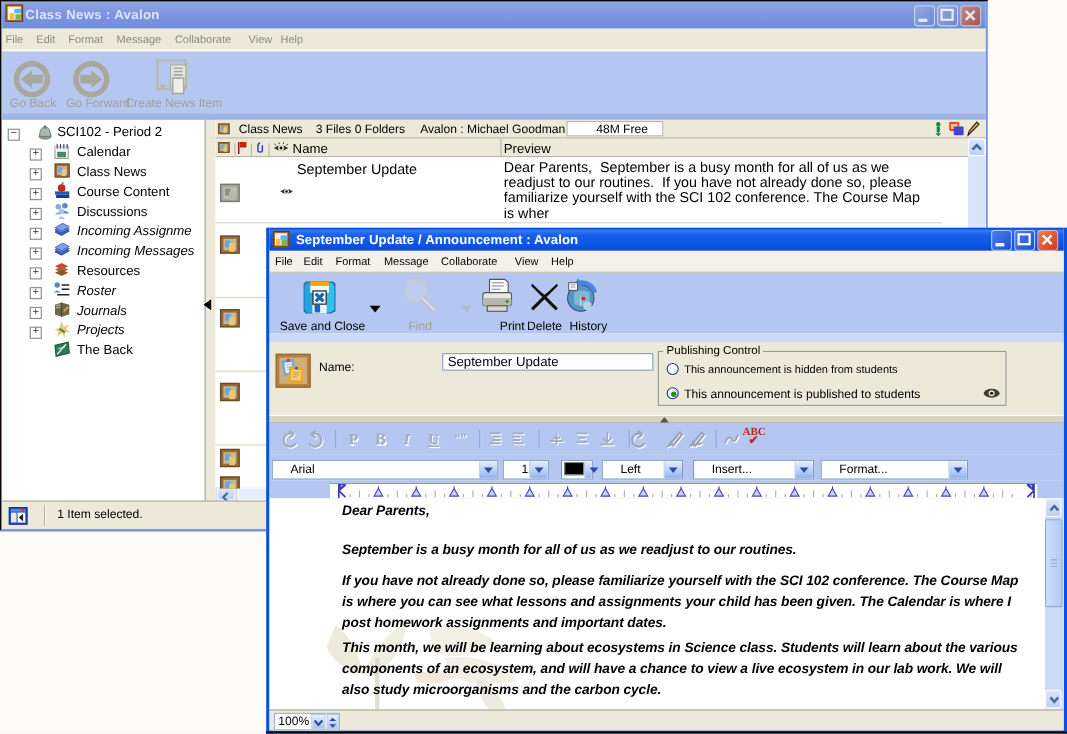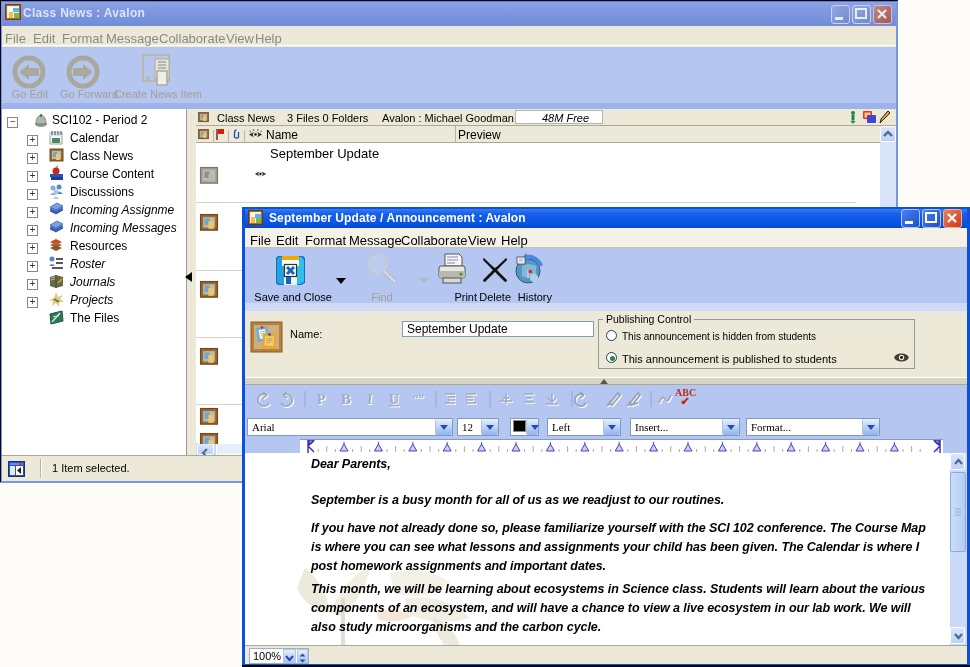--- a/index.html
+++ b/index.html
@@ -8,21 +8,21 @@
 .abs { position:absolute; }
 
 
 #mainwin { left:0; top:0; width:898px; height:483px; background:#ece9d8;
   border-left:2px solid #7a96df; border-right:2px solid #7a96df; border-bottom:2px solid #7a96df; }
 #mainwin .titlebar { left:0; top:0; width:894px; height:26px;
   background:linear-gradient(180deg,#8aa5e4 0%, #7e97e0 40%, #7591dc 80%, #6e8bd8 100%);
   border-top:2px solid #5a7ad0; }
 .titletext { color:#dde4f6; font-weight:bold; font-size:12px; letter-spacing:0.3px; }
 #mainwin .titletext { left:21px; top:6px; }
-.menubar { background:#ece9d8; font-size:13px; color:#000; }
+.menubar { background:#ece9d8; font-size:10px; color:#000; }
 #mainwin .menubar { left:0; top:26px; width:894px; height:20px; border-bottom:1px solid #fff; }
 .menubar span { display:inline-block; }
 #mainwin .menubar span { color:#8a8a84; }
 .toolbar1 { left:0; top:47px; width:894px; height:56px; background:#b5c7f1; }
 .tstrip { left:0; top:103px; width:894px; height:6px; background:#9db4ea; }
 
 #treepanel { left:0; top:109px; width:185px; height:346px; background:#fff; border-right:1px solid #999; }
 #splitter { left:186px; top:109px; width:8px; height:346px; background:#ece9d8; }
 #listpanel { left:194px; top:109px; width:700px; height:346px; background:#fff; }
 .liststatus { left:0; top:0; width:700px; height:17px; background:#ece9d8; border-bottom:1px solid #aca899; font-size:11px; }
@@ -57,21 +57,21 @@
 .wbtn-ar { background:linear-gradient(135deg,#e88458 0%,#d03818 100%); border:1px solid #f0b098; }
 .wbtn svg { display:block; margin:-1px; }
 .tlabel { font-size:11px; color:#a0a094; text-align:center; }
 .tlabel2 { font-size:11px; color:#000; text-align:right; }
 .pbox { display:inline-block; width:11px; height:11px; border:1px solid #888; background:#fff; font-size:10px; line-height:9px; text-align:center; color:#333; font-family:"Liberation Mono",monospace; }
 .ttxt { font-size:12px; color:#000; white-space:nowrap; }
 .tit { font-style:italic; }
 .radio { width:11px; height:11px; border-radius:50%; background:#fff; border:1px solid #1a3a7a; }
 .radio-on::after { content:""; position:absolute; left:3px; top:3px; width:5px; height:5px; border-radius:50%; background:#2a8a2a; }
 .combo { height:18px; background:#fff; border:1px solid #7f9db9; font-size:11px; display:flex; }
-.combo > span:first-child { flex:1; padding:2px 0 0 4px; overflow:hidden; white-space:nowrap; display:block;font-family:Liberation Serif, serif; }
+.combo > span:first-child { flex:1; padding:2px 0 0 16px; overflow:hidden; white-space:nowrap; display:block; }
 .cbtn { width:17px; height:16px; background:linear-gradient(180deg,#e6eefd 0%,#bcd3fb 50%,#90b2ee 100%); border-left:1px solid #b0c4de; border-radius:2px; display:block; position:relative; }
 .cbtn::after { content:""; position:absolute; left:4px; top:6px; border-left:4px solid transparent; border-right:4px solid transparent; border-top:5px solid #2a4aaa; }
 .sbtn { width:15px; height:15px; background:linear-gradient(180deg,#dce6fb,#bcd0f8); border:1px solid #fff; border-radius:2px; }
 </style>
 </head>
 <body>
 
 <div id="mainwin" class="abs">
   <div class="titlebar abs"></div>
   <div class="abs" style="left:3px;top:4px;width:16px;height:16px;background:#b06820;border:1px solid #7a4010;">
@@ -107,21 +107,21 @@
       <span class="abs" style="left:157px;top:5px;">Collaborate</span>
       <span class="abs" style="left:224px;top:5px;">View</span>
       <span class="abs" style="left:253px;top:5px;">Help</span>
   </div>
   <div class="toolbar1 abs">
 
     <svg class="abs" style="left:10px;top:8px;" width="36" height="36" viewBox="0 0 36 36">
       <circle cx="17" cy="17" r="14" fill="none" stroke="#a8a89c" stroke-width="5"></circle>
       <path d="M7 17 L17 9 L17 13 L27 13 L27 21 L17 21 L17 25 Z" fill="#a8a89c"></path>
     </svg>
-    <div class="tlabel abs" style="left:0px;top:41px;width:56px;">Go Edit</div>
+    <div class="tlabel abs" style="left:0px;top:41px;width:56px;">Go Back</div>
 
     <svg class="abs" style="left:64px;top:8px;" width="36" height="36" viewBox="0 0 36 36">
       <circle cx="17" cy="17" r="14" fill="none" stroke="#a8a89c" stroke-width="5"></circle>
       <path d="M27 17 L17 9 L17 13 L7 13 L7 21 L17 21 L17 25 Z" fill="#a8a89c"></path>
     </svg>
     <div class="tlabel abs" style="left:50px;top:41px;width:66px;text-align:right;">Go Forward</div>
 
     <svg class="abs" style="left:139px;top:6px;" width="34" height="38" viewBox="0 0 34 38">
       <rect x="2" y="2" width="26" height="26" fill="none" stroke="#b8b8ac" stroke-width="2"></rect>
       <rect x="14" y="6" width="14" height="20" fill="#e4e4da" stroke="#aaaa9e" stroke-width="1"></rect>
@@ -225,38 +225,38 @@
           <path d="M8 1 L10 6 L15 4 L12 8 L16 11 L11 11 L11 16 L8 12 L4 15 L5 10 L1 9 L6 7 Z" fill="#e8c878"></path>
           <path d="M6 8 l5 3" stroke="#4a8a4a" stroke-width="2"></path>
         </svg></div>
     <div class="ttxt tit abs" style="left:68px;top:184px;">Projects</div>
 
     <div class="abs" style="left:46px;top:200px;"><svg width="17" height="17" viewBox="0 0 17 17">
           <path d="M2 5 L14 2 L15 12 L3 15 Z" fill="#2a7a5a" stroke="#1a5a3a" stroke-width="1"></path>
           <path d="M5 8 l6-1.5" stroke="#d8e8d8" stroke-width="1"></path>
           <path d="M12 4 l-8 9" stroke="#e8e8e8" stroke-width="1.2"></path>
         </svg></div>
-    <div class="ttxt abs" style="left:68px;top:202px;">The Files</div>
+    <div class="ttxt abs" style="left:68px;top:202px;">The Back</div>
   </div>
   <div id="splitter" class="abs">
     <div class="abs" style="left:-3px;top:163px;width:0;height:0;border-top:5px solid transparent;border-bottom:5px solid transparent;border-right:7px solid #000;"></div>
   </div>
   <div id="listpanel" class="abs">
     <div class="liststatus abs">
       <svg class="abs" style="left:1px;top:2px;" width="13" height="13" viewBox="0 0 17 17">
           <rect x="2" y="2" width="13" height="12" fill="#9a6a3a" stroke="#6a4a20" stroke-width="1"></rect>
           <rect x="4" y="4" width="9" height="8" fill="#c8b89a"></rect>
           <rect x="5" y="5" width="4" height="5" fill="#6aa8d8"></rect>
           <rect x="8" y="7" width="4" height="6" fill="#e8c870"></rect>
         </svg>
       <span class="abs" style="left:21px;top:3px;">Class News</span>
       <span class="abs" style="left:91px;top:3px;">3 Files 0 Folders</span>
       <span class="abs" style="left:186px;top:3px;">Avalon : Michael Goodman</span>
       <span class="abs" style="left:319px;top:1px;width:88px;height:14px;background:#fff;border:1px solid #b8b4a4;"></span>
-      <span class="abs" style="left:346px;top:3px;font-style:italic;">48M Free</span>
+      <span class="abs" style="left:346px;top:3px;">48M Free</span>
       <svg class="abs" style="left:652px;top:1px;" width="10" height="14" viewBox="0 0 10 14">
           <circle cx="5" cy="3" r="2" fill="#1a8a4a"></circle>
           <rect x="3.5" y="5" width="3" height="5" fill="#1a8a4a"></rect>
           <path d="M5 10 L5 13 M3 11 l2 2 2-2" stroke="#1a8a4a" stroke-width="1.2" fill="none"></path>
         </svg>
       <svg class="abs" style="left:666px;top:1px;" width="15" height="14" viewBox="0 0 15 14">
           <rect x="1" y="1" width="9" height="8" fill="#e83818" rx="1"></rect>
           <rect x="2.5" y="2.5" width="6" height="5" fill="#f8c888"></rect>
           <rect x="5" y="5" width="9" height="8" fill="#4444cc" rx="1"></rect>
         </svg>
@@ -291,20 +291,21 @@
       <span class="abs" style="left:259px;top:0px;height:17px;border-left:1px solid #b8b4a4;"></span>
       <span class="abs" style="left:262px;top:2px;">Preview</span>
       <div class="abs" style="left:684px;top:0px;width:16px;height:16px;background:linear-gradient(180deg,#dce6fb,#bcd0f8);border:1px solid #fff;border-radius:2px;z-index:3;">
         <svg width="14" height="14">
             <path d="M3 9 L7 5 L11 9" stroke="#4a6a94" stroke-width="2.4" fill="none"></path>
           </svg>
       </div>
     </div>
     <div class="abs" style="left:0;top:34px;width:700px;height:312px;background:#fff;font-size:13px;">
       <span class="abs" style="left:74px;top:3px;">September Update</span>
+      <div class="abs" style="left:262px;top:2px;width:402px;line-height:14px;white-space:nowrap;">Dear Parents,&nbsp; September is a busy month for all of us as we<br>readjust to our routines.&nbsp; If you have not already done so, please<br>familiarize yourself with the SCI 102 conference. The Course Map<br>is wher</div>
       <svg class="abs" style="left:58px;top:26px;" width="13" height="10" viewBox="0 0 15 11">
           <path d="M1 5.5 Q7.5 0.5 14 5.5 Q7.5 10.5 1 5.5 Z" fill="#3a3526"></path>
           <circle cx="7.5" cy="5.5" r="2.6" fill="#f0ede0"></circle>
           <circle cx="7.5" cy="5.5" r="1.3" fill="#111"></circle>
         </svg>
       <svg class="abs" style="left:2px;top:22px;" width="22" height="22" viewBox="0 0 17 17">
           <rect x="2" y="2" width="13" height="12" fill="#a8a8a0" stroke="#78786a" stroke-width="1"></rect>
           <rect x="4" y="4" width="9" height="8" fill="#c0c0b8"></rect>
           <rect x="5" y="5" width="4" height="5" fill="#909088"></rect>
           <rect x="8" y="7" width="4" height="6" fill="#b8b8b0"></rect>

